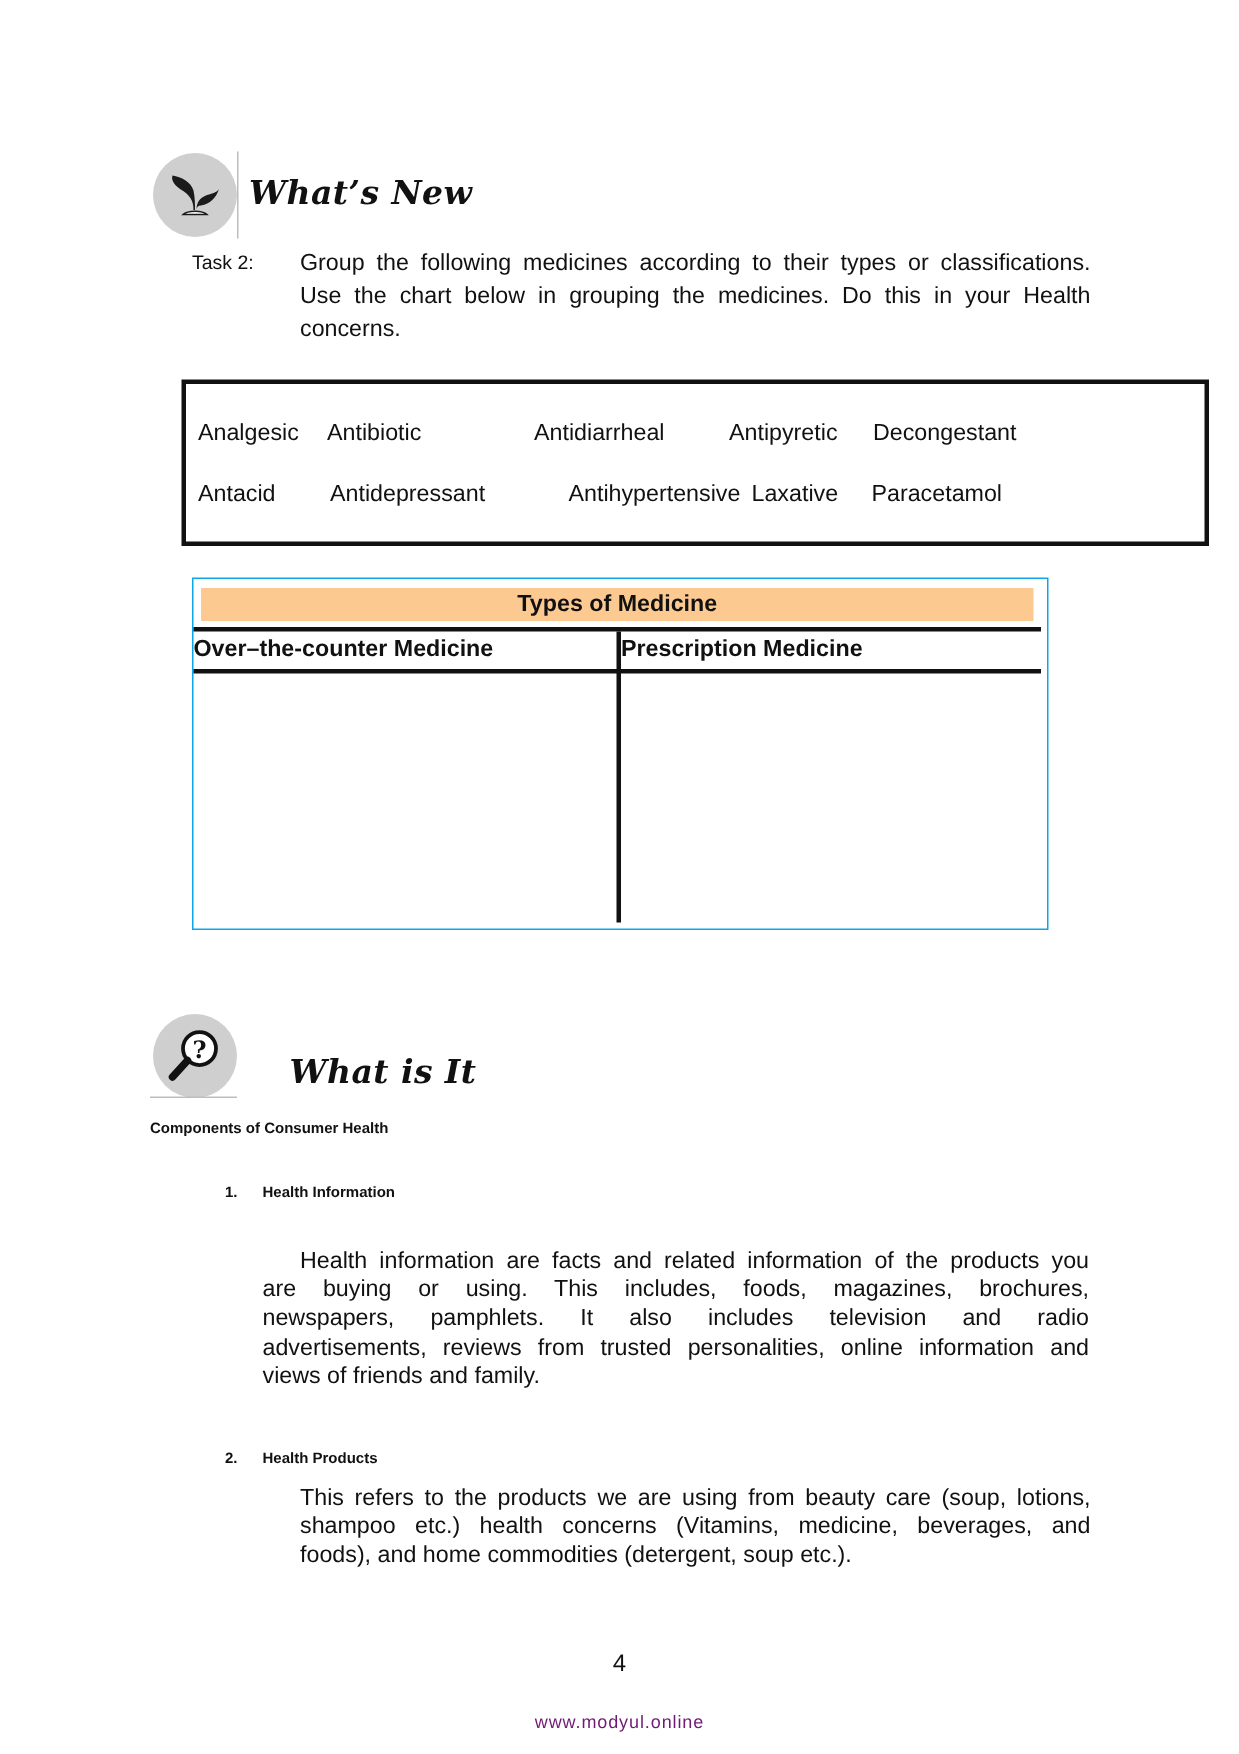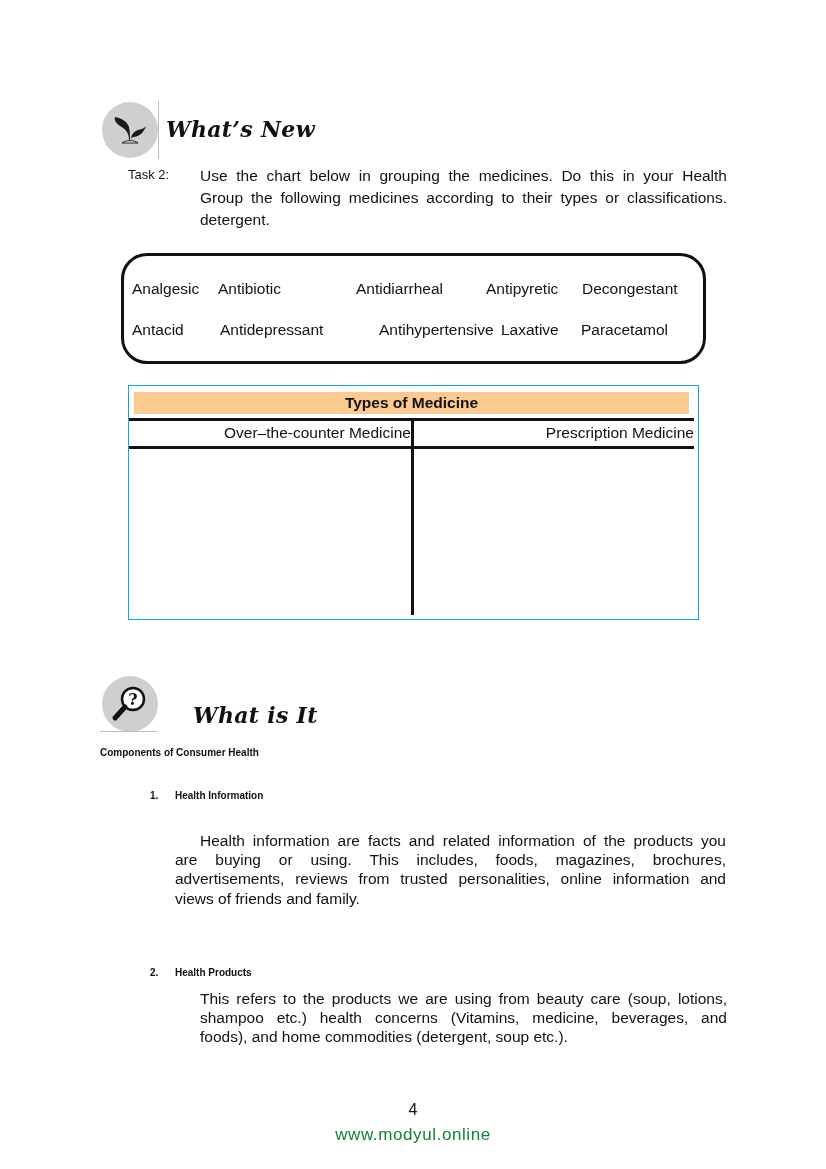--- a/index.html
+++ b/index.html
@@ -14,48 +14,48 @@
     .hline { height: 1px; background: #bdbdbd; }
 
     .task-label { font-weight: normal; font-size: 13px; margin-left: 28px; }
     .task-text { font-size: 15.5px; line-height: 22px; text-align: justify; width: 527px; }
 
     .med-box { border: 3px solid #111; border-top-width: 3px; box-sizing: border-box; }
     .med-word { position: absolute; font-size: 15.5px; }
 
     .table-wrap { border: 1px solid #0ea5e9; box-sizing: border-box; }
     .types-header { background: #fcc990; font-weight: bold; font-size: 15.5px; text-align: center; line-height: 22px; }
-    .col-head { font-weight: normal; font-size: 15.5px; text-align: right; line-height: 24px; }
+    .col-head { font-weight: bold; font-size: 15.5px; text-align: left; line-height: 24px; }
 
     .h-bold { font-weight: bold; font-size: 10px; }
     .para { font-size: 15.5px; line-height: 19.2px; text-align: justify; text-align-last: left; }
     .page-num { font-size: 16px; text-align: center; }
-    .watermark { font-size: 17px; color: #15803d; text-align: center; letter-spacing: 0.6px; }
+    .watermark { font-size: 12px; color: #701a75; text-align: center; letter-spacing: 0.6px; margin-top: 16px; }
   </style>
 </head>
 <body>
 
 <div class="abs sec-icon" style="left:102px; top:102px;">
   <svg width="40" height="40" viewBox="0 0 40 40">
     <path d="M19 30 C19 24 17 20 10 16 C6 13 4 10 5 7 C11 8 17 11 19 17 C20 22 20 26 20 30 Z" fill="#1a1a1a"></path>
     <path d="M21 30 C21 25 23 22 28 20 C32 19 35 18 36 16 C34 22 30 26 24 27 C22 27 21 28 21 30 Z" fill="#1a1a1a"></path>
     <path d="M12 33 C15 30 25 30 28 33 Z" fill="#ffffff" stroke="#1a1a1a" stroke-width="1"></path>
   </svg>
 </div>
 <div class="abs vline" style="left:158px; top:101px; height:58px;"></div>
 <div class="abs sec-title" style="left:166px; top:116px;">What’s New</div>
 
 <div class="abs task-label" style="left:100px; top:167px;">Task 2:</div>
 <div class="abs" style="left:200px; top:165px;">
+  <div class="task-text" style="text-align-last:justify;">Group the following medicines according to their types or classifications.</div>
   <div class="task-text" style="text-align-last:justify;">Use the chart below in grouping the medicines. Do this in your Health</div>
-  <div class="task-text" style="text-align-last:justify;">Group the following medicines according to their types or classifications.</div>
-  <div class="task-text">detergent.</div>
+  <div class="task-text">concerns.</div>
 </div>
 
-<div class="abs med-box" style="left:121px; top:253px; width:585px; height:111px;border-radius:26px;">
+<div class="abs med-box" style="left:121px; top:253px; width:685px; height:111px;">
   <span class="med-word" style="left:8px; top:24px;">Analgesic</span>
   <span class="med-word" style="left:94px; top:24px;">Antibiotic</span>
   <span class="med-word" style="left:232px; top:24px;">Antidiarrheal</span>
   <span class="med-word" style="left:362px; top:24px;">Antipyretic</span>
   <span class="med-word" style="left:458px; top:24px;">Decongestant</span>
 
   <span class="med-word" style="left:8px; top:65px;">Antacid</span>
   <span class="med-word" style="left:96px; top:65px;">Antidepressant</span>
   <span class="med-word" style="left:235px; top:65px;margin-left:20px;">Antihypertensive</span>
   <span class="med-word" style="left:377px; top:65px;">Laxative</span>
@@ -86,20 +86,21 @@
 <div class="abs sec-title" style="left:164px; top:702px;margin-left:29px;">What is It</div>
 
 <div class="abs h-bold" style="left:100px; top:747px;">Components of Consumer Health</div>
 
 <div class="abs h-bold" style="left:150px; top:790px;">1.</div>
 <div class="abs h-bold" style="left:175px; top:790px;">Health Information</div>
 
 <div class="abs" style="left:175px; top:831px; width:551px;">
   <div class="para" style="text-indent:25px; text-align-last:justify;">Health information are facts and related information of the products you</div>
   <div class="para" style="text-align-last:justify;">are buying or using. This includes, foods, magazines, brochures,</div>
+  <div class="para" style="text-align-last:justify;">newspapers, pamphlets. It also includes television and radio</div>
   <div class="para" style="text-align-last:justify;">advertisements, reviews from trusted personalities, online information and</div>
   <div class="para">views of friends and family.</div>
 </div>
 
 <div class="abs h-bold" style="left:150px; top:967px;">2.</div>
 <div class="abs h-bold" style="left:175px; top:967px;">Health Products</div>
 
 <div class="abs" style="left:200px; top:989px; width:527px;">
   <div class="para" style="text-align-last:justify;">This refers to the products we are using from beauty care (soup, lotions,</div>
   <div class="para" style="text-align-last:justify;">shampoo etc.) health concerns (Vitamins, medicine, beverages, and</div>

